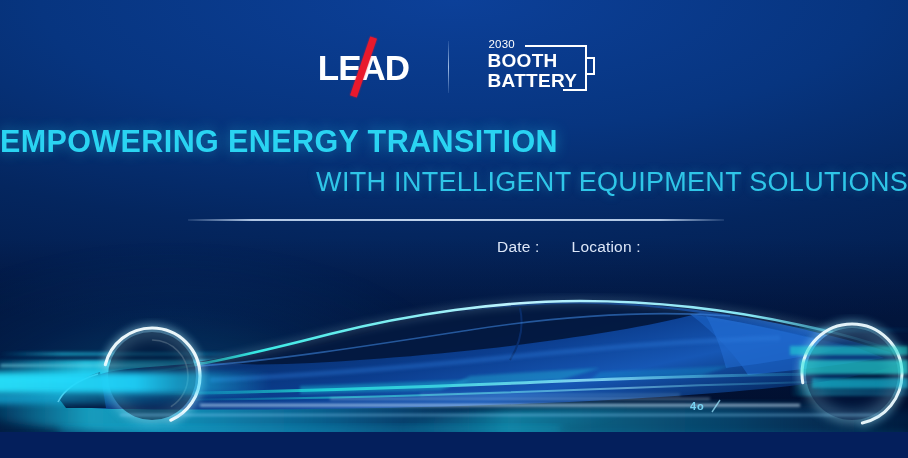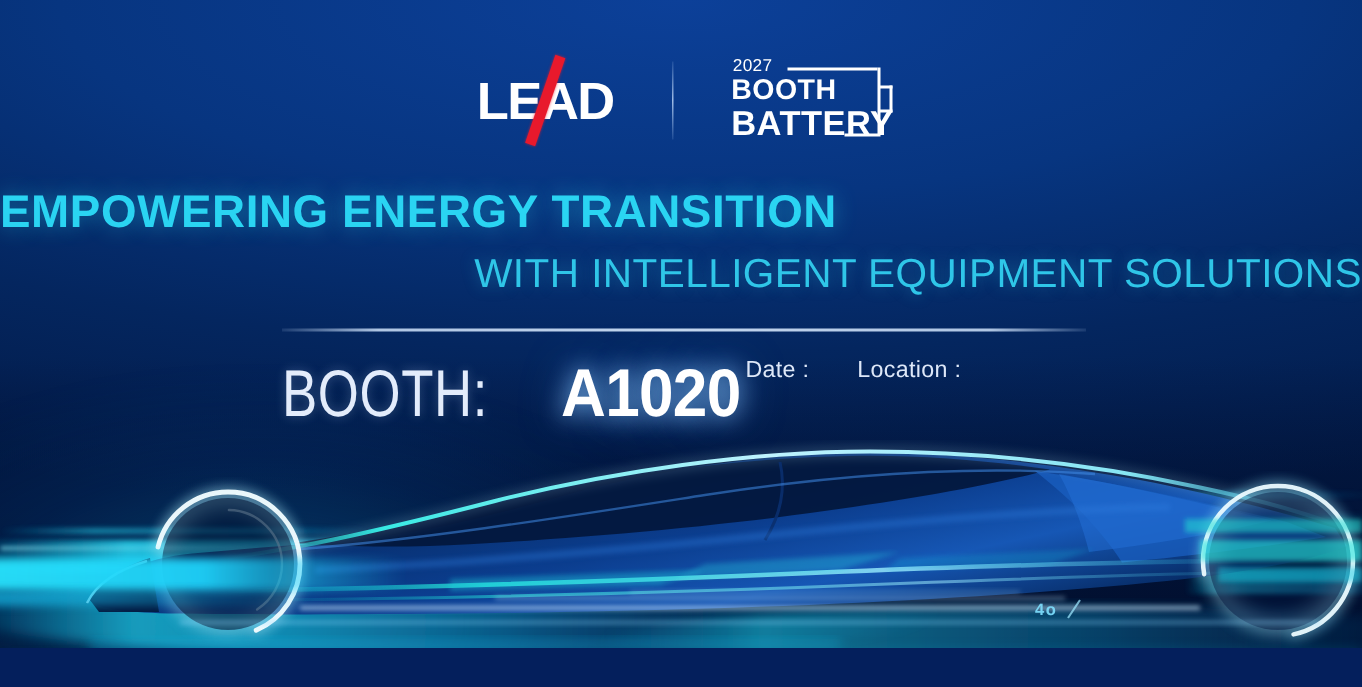--- a/index.html
+++ b/index.html
@@ -47,21 +47,21 @@
   .ib-year{
     position:absolute; left:6px; top:-1px; font-size:11.5px; font-weight:400;
     letter-spacing:.2px; color:#ffffff; line-height:1;
   }
   .ib-line-top{ position:absolute; left:42px; top:5px; width:60px; height:1.6px; background:#fff; }
   .ib-inter{
     position:absolute; left:5px; top:11px; font-size:19px; font-weight:700;
     letter-spacing:.3px; line-height:1.02; color:#fff;
   }
   .ib-battery{
-    position:absolute; left:5px; top:31px; font-size:23px; font-weight:700;
+    position:absolute; left:5px; top:31px; font-size:19px; font-weight:700;
     letter-spacing:.3px; line-height:1.02; color:#fff;
   }
   .ib-line-bot{ position:absolute; left:80px; bottom:3px; width:24px; height:1.6px; background:#fff; }
   .ib-bat-r{ position:absolute; right:8px; top:5px; width:1.6px; height:45px; background:#fff; }
   .ib-bat-nub{ position:absolute; right:0px; top:17px; width:9px; height:1.6px; background:#fff; }
   .ib-bat-nub2{ position:absolute; right:0px; top:33px; width:9px; height:1.6px; background:#fff; }
   .ib-bat-nubv{ position:absolute; right:0px; top:17px; width:1.6px; height:17.6px; background:#fff; }
 
   
   .headline{
@@ -127,42 +127,38 @@
   <div class="logo-row">
 
     <div class="lead-logo">
       <span class="lead-word">LEAD</span>
       <span class="lead-slash"></span>
     </div>
 
     <div class="logo-divider"></div>
 
     <div class="ib-logo">
-      <span class="ib-year">2027</span>
+      <span class="ib-year">2030</span>
       <span class="ib-line-top"></span>
       <span class="ib-inter">BOOTH</span>
       <span class="ib-battery">BATTERY</span>
       <span class="ib-line-bot"></span>
       <span class="ib-bat-r"></span>
       <span class="ib-bat-nub"></span>
       <span class="ib-bat-nub2"></span>
       <span class="ib-bat-nubv"></span>
     </div>
 
   </div>
 
   <div class="headline">EMPOWERING ENERGY TRANSITION</div>
   <div class="subhead">WITH INTELLIGENT EQUIPMENT SOLUTIONS</div>
 
   <div class="rule"></div>
 
-  <div class="booth">
-    <span class="booth-label">BOOTH:</span>
-    <span class="booth-num">A1020</span>
-  </div>
 
   <div class="info">
     <span class="info-label">Date :</span>
     <span class="info-label">Location :</span>
   </div>
 
   <div class="scene">
     <svg width="908" height="190" viewBox="0 0 908 190" xmlns="http://www.w3.org/2000/svg">
       <defs>
         <linearGradient id="bodyGrad" x1="0" y1="0" x2="1" y2="0.6">

